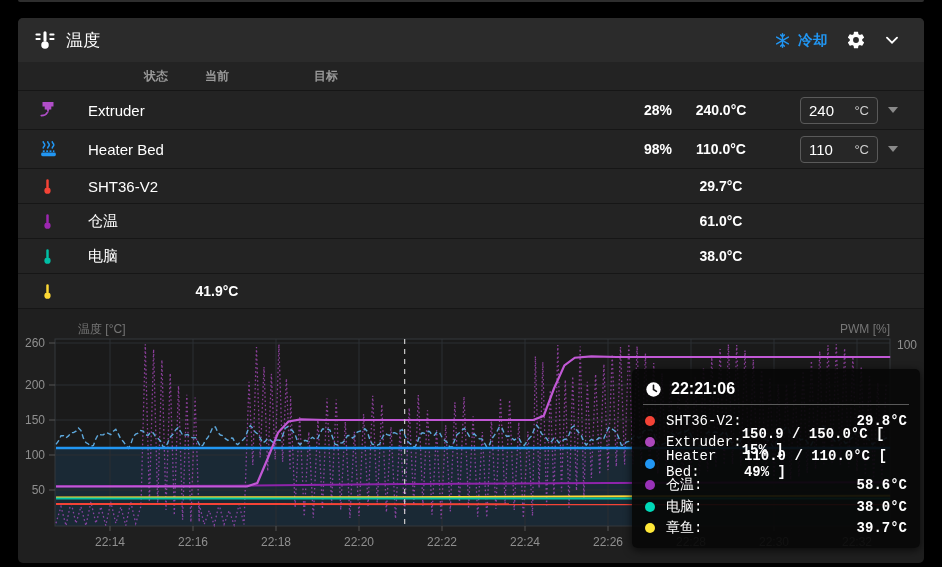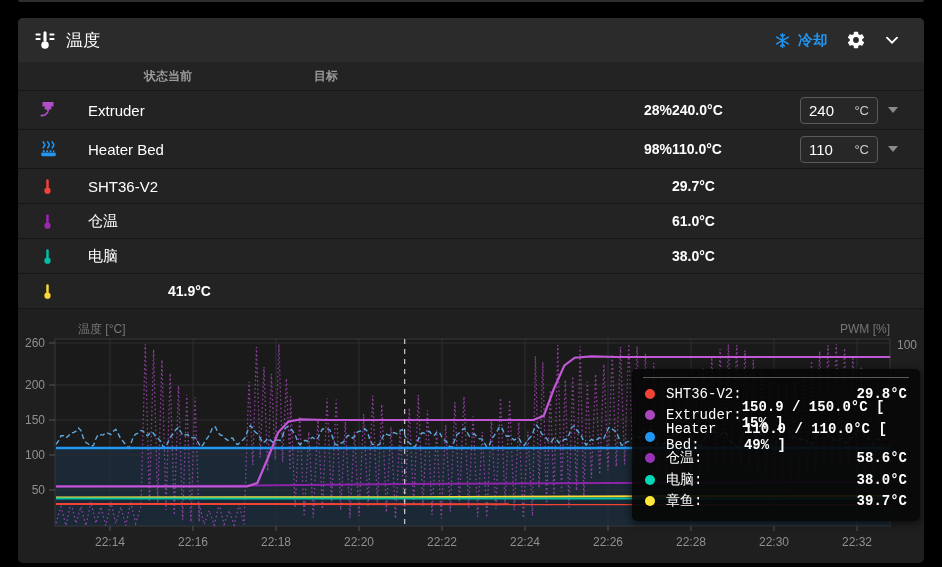--- a/index.html
+++ b/index.html
@@ -16,21 +16,21 @@
   .icon-btn{width:36px;height:36px;display:flex;align-items:center;justify-content:center;cursor:pointer;border-radius:50%;}
   
   .thead{display:flex;align-items:center;height:28px;border-bottom:1px solid #161616;}
   .trow{display:flex;align-items:center;border-bottom:1px solid #161616;background:#232323;}
   .trow.tall{height:38px;}
   .trow.short{height:34px;}
   .thead{background:#232323;}
   .c-icon{width:30px;padding-left:20px;display:flex;align-items:center;}
   .c-name{flex:1;color:#fff;font-size:15px;padding-left:20px;}
   .c-state{width:100px;text-align:right;color:#fff;font-size:14px;font-weight:700;}
-  .c-current{width:98px;text-align:left;color:#fff;font-size:14px;font-weight:700;}
+  .c-current{width:98px;text-align:center;color:#fff;font-size:14px;font-weight:700;}
   .c-target{width:154px;display:flex;align-items:center;}
   .thead .c-name{color:#9a9a9a;font-size:12px;font-weight:700;}
   .thead .c-state,.thead .c-current{color:#9a9a9a;font-size:12px;font-weight:700;}
   .thead .c-target{color:#9a9a9a;font-size:12px;font-weight:700;padding-left:48px;box-sizing:border-box;}
   .target-box{margin-left:30px;width:78px;height:27px;border:1px solid #5a5a5a;border-radius:4px;
     display:flex;align-items:center;box-sizing:border-box;padding:0 8px;background:rgba(255,255,255,0.02);}
   .target-box input{width:38px;background:transparent;border:none;outline:none;color:#fff;
     font-size:15px;font-family:inherit;padding:0;}
   .unit{color:#cfcfcf;font-size:13px;margin-left:auto;}
   .caret{width:0;height:0;border-left:5px solid transparent;border-right:5px solid transparent;
@@ -259,20 +259,27 @@
         <text x="590" y="237" fill="#8f8f8f" font-size="12" text-anchor="middle">22:26</text>
         <text x="673" y="237" fill="#8f8f8f" font-size="12" text-anchor="middle">22:28</text>
         <text x="756" y="237" fill="#8f8f8f" font-size="12" text-anchor="middle">22:30</text>
         <text x="839" y="237" fill="#8f8f8f" font-size="12" text-anchor="middle">22:32</text>
         <text x="879" y="40" fill="#8f8f8f" font-size="12" text-anchor="start">100</text>
         <text x="60" y="24" fill="#767676" font-size="12" text-anchor="start">温度 [°C]</text>
         <text x="872" y="24" fill="#767676" font-size="12" text-anchor="end">PWM [%]</text>
       </svg>
 
     <div class="tooltip">
+      <div class="tt-title">
+        <svg width="17" height="17" viewBox="0 0 18 18">
+          <circle cx="9" cy="9" r="7.6" fill="#fff"></circle>
+          <path d="M9 4.6V9l3.1 2" stroke="#141414" stroke-width="1.7" fill="none" stroke-linecap="round"></path>
+        </svg>
+        <span>22:21:06</span>
+      </div>
       <div class="tt-divider"></div>
       <div id="tt-rows">
           <div class="tt-row">
             <span class="dot" style="background: rgb(244, 67, 54);"></span>
             <span class="tt-label">SHT36-V2:</span>
             <span class="tt-value">29.8°C</span>
           </div>
           <div class="tt-row">
             <span class="dot" style="background: rgb(171, 71, 188);"></span>
             <span class="tt-label">Extruder:</span>

